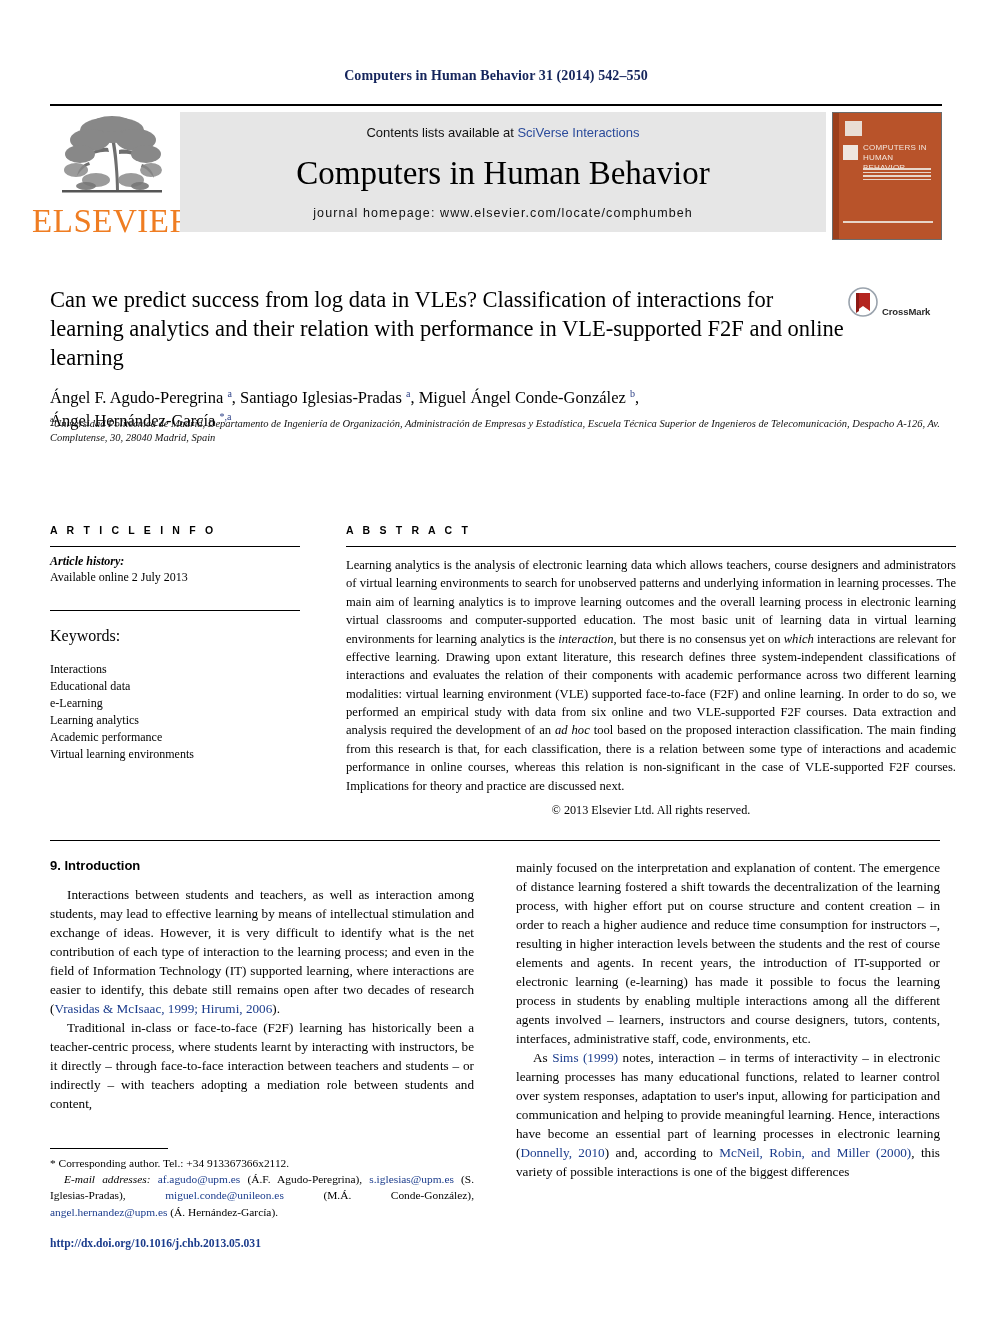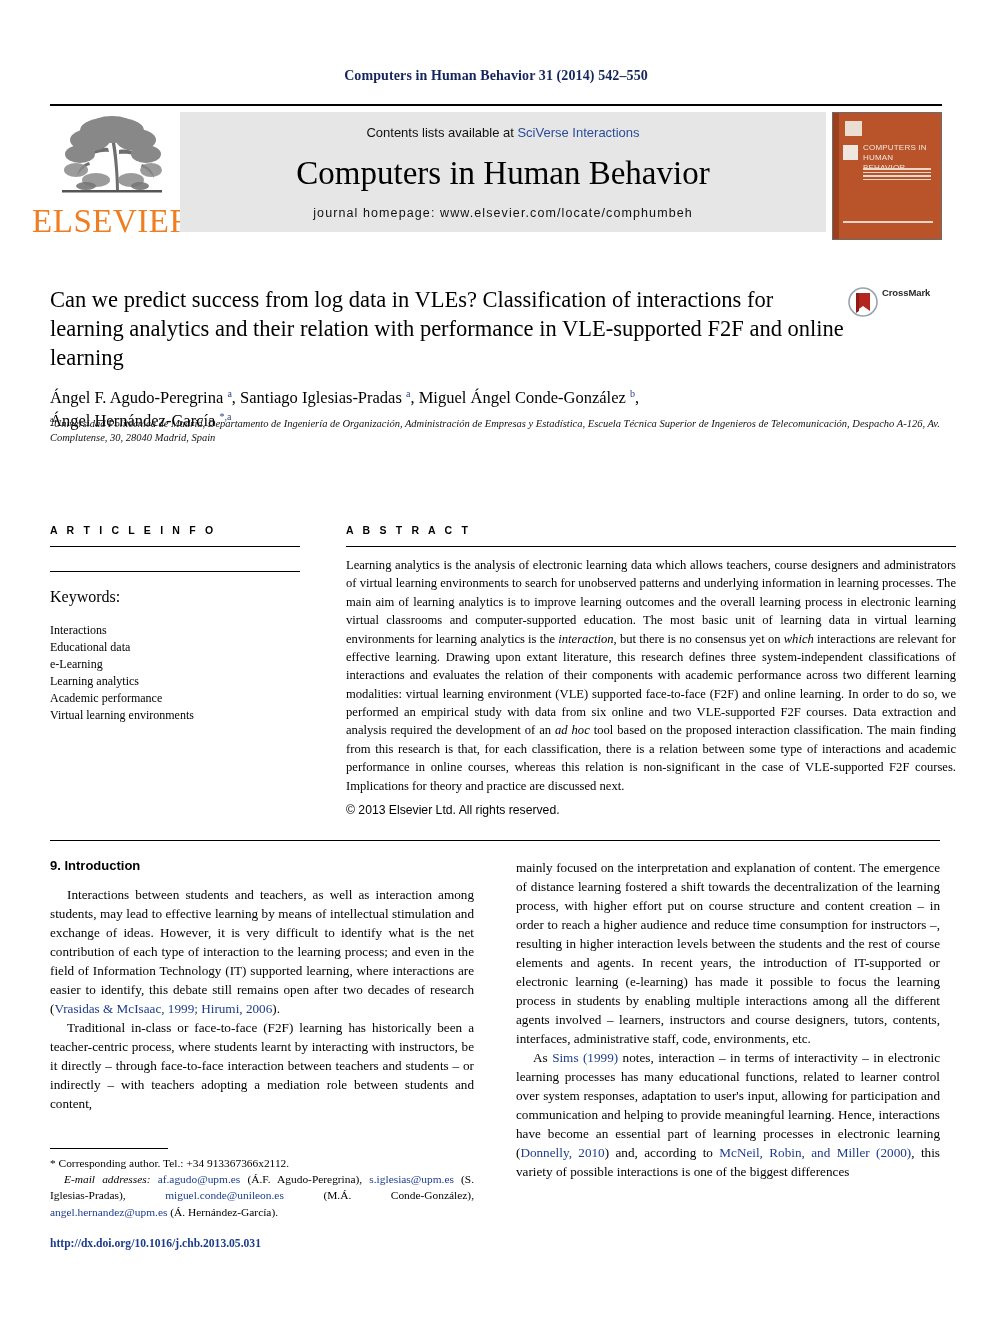--- a/index.html
+++ b/index.html
@@ -189,21 +189,21 @@
   .affiliations sup { font-style: normal; font-size: 8px; vertical-align: super; }
   .aff-line { margin: 0; }
 
   
   .crossmark {
     position: absolute;
     top: 287px;
     left: 848px;
     width: 92px;
     display: flex;
-    align-items: flex-start;
+    align-items: flex-end;
     gap: 4px;
   }
   .crossmark-label {
     font-family: "Liberation Sans", sans-serif;
     font-size: 9.5px;
     font-weight: bold;
     color: #2a2a2a;
     letter-spacing: -0.1px;
   }
 
@@ -251,22 +251,22 @@
     padding-top: 9px;
     font-family: "Liberation Serif", serif;
     font-size: 12.6px;
     line-height: 1.46;
     text-align: justify;
     color: #000;
   }
   .abstract-body em { font-style: italic; }
   .copyright {
     margin-top: 8px;
-    text-align: left;
-    font-family: Liberation Sans, sans-serif;
+    text-align: center;
+    font-family: Liberation Serif, serif;
     font-size: 12.2px;
   }
 
   
   .body-rule {
     position: absolute;
     top: 840px;
     left: 50px;
     width: 890px;
     border-top: 1px solid #000;
@@ -420,20 +420,24 @@
 
   <div class="affiliations">
     <p class="aff-line"><sup>a</sup><span>Universidad Politécnica de Madrid, Departamento de Ingeniería de Organización, Administración de Empresas y Estadística, Escuela Técnica Superior de Ingenieros de Telecomunicación, Despacho A-126, Av. Complutense, 30, 28040 Madrid, Spain</span></p>
   </div>
 
   <div class="info-abstract">
 
     <div class="col-info">
       <div class="sec-head">A R T I C L E   I N F O</div>
       <div class="rule-thin"></div>
+      <div class="info-group">
+        <p class="lbl">Article history:</p>
+        <p class="val">Available online 2 July 2013</p>
+      </div>
       <div class="keywords-block">
         <div class="rule-thick" style="margin:0 0 7px 0;"></div>
         <p class="lbl">Keywords:</p>
         <p class="kw">Interactions</p>
         <p class="kw">Educational data</p>
         <p class="kw">e-Learning</p>
         <p class="kw">Learning analytics</p>
         <p class="kw">Academic performance</p>
         <p class="kw">Virtual learning environments</p>
       </div>

